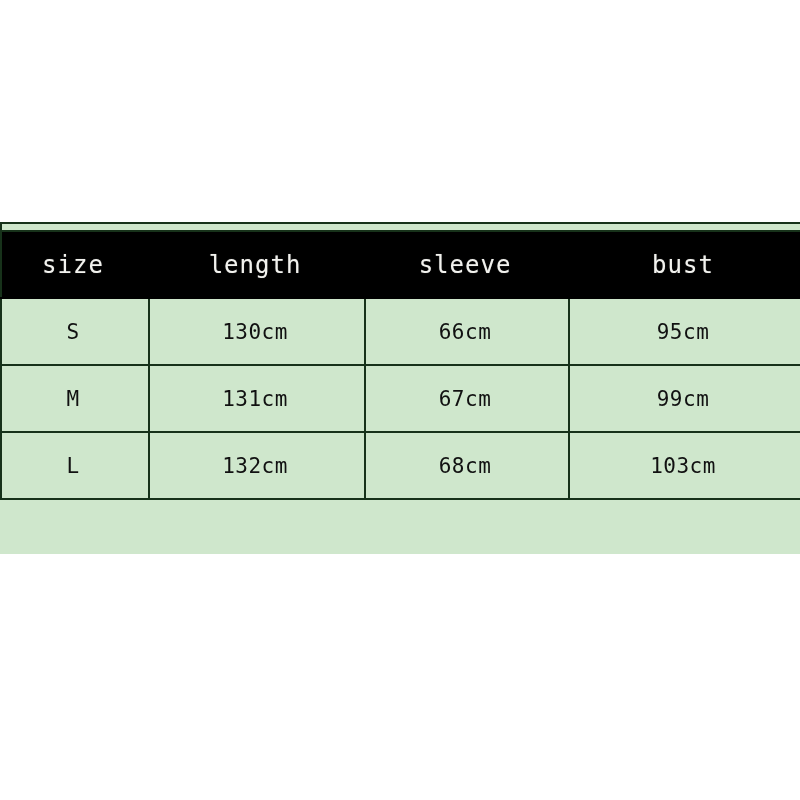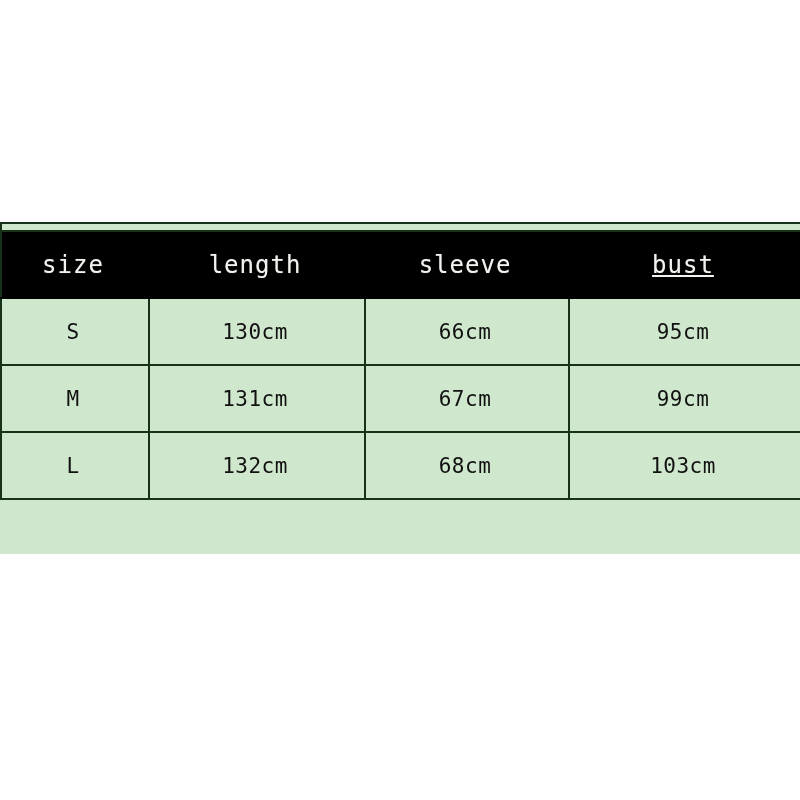--- a/index.html
+++ b/index.html
@@ -64,21 +64,21 @@
     color: #f2f2ee;
     height: 65px;
     font-size: 24px;
     letter-spacing: 1px;
     border-color: #000000;
     border-left-color: #000000;
     border-right-color: #000000;
     text-shadow: 0 0 1px rgba(255,255,255,0.35);
   }
   .head-row th.edge-l { border-left: 2px solid #17321a; }
-  .head-row th.edge-r { border-right: 2px solid #17321a; text-decoration: underline; }
+  .head-row th.edge-r { border-right: 2px solid #17321a; }
 
   
   .data-row td {
     background: #cfe7cc;
     color: #111111;
     height: 65px;
     font-size: 21px;
     letter-spacing: 0.5px;
   }
 

